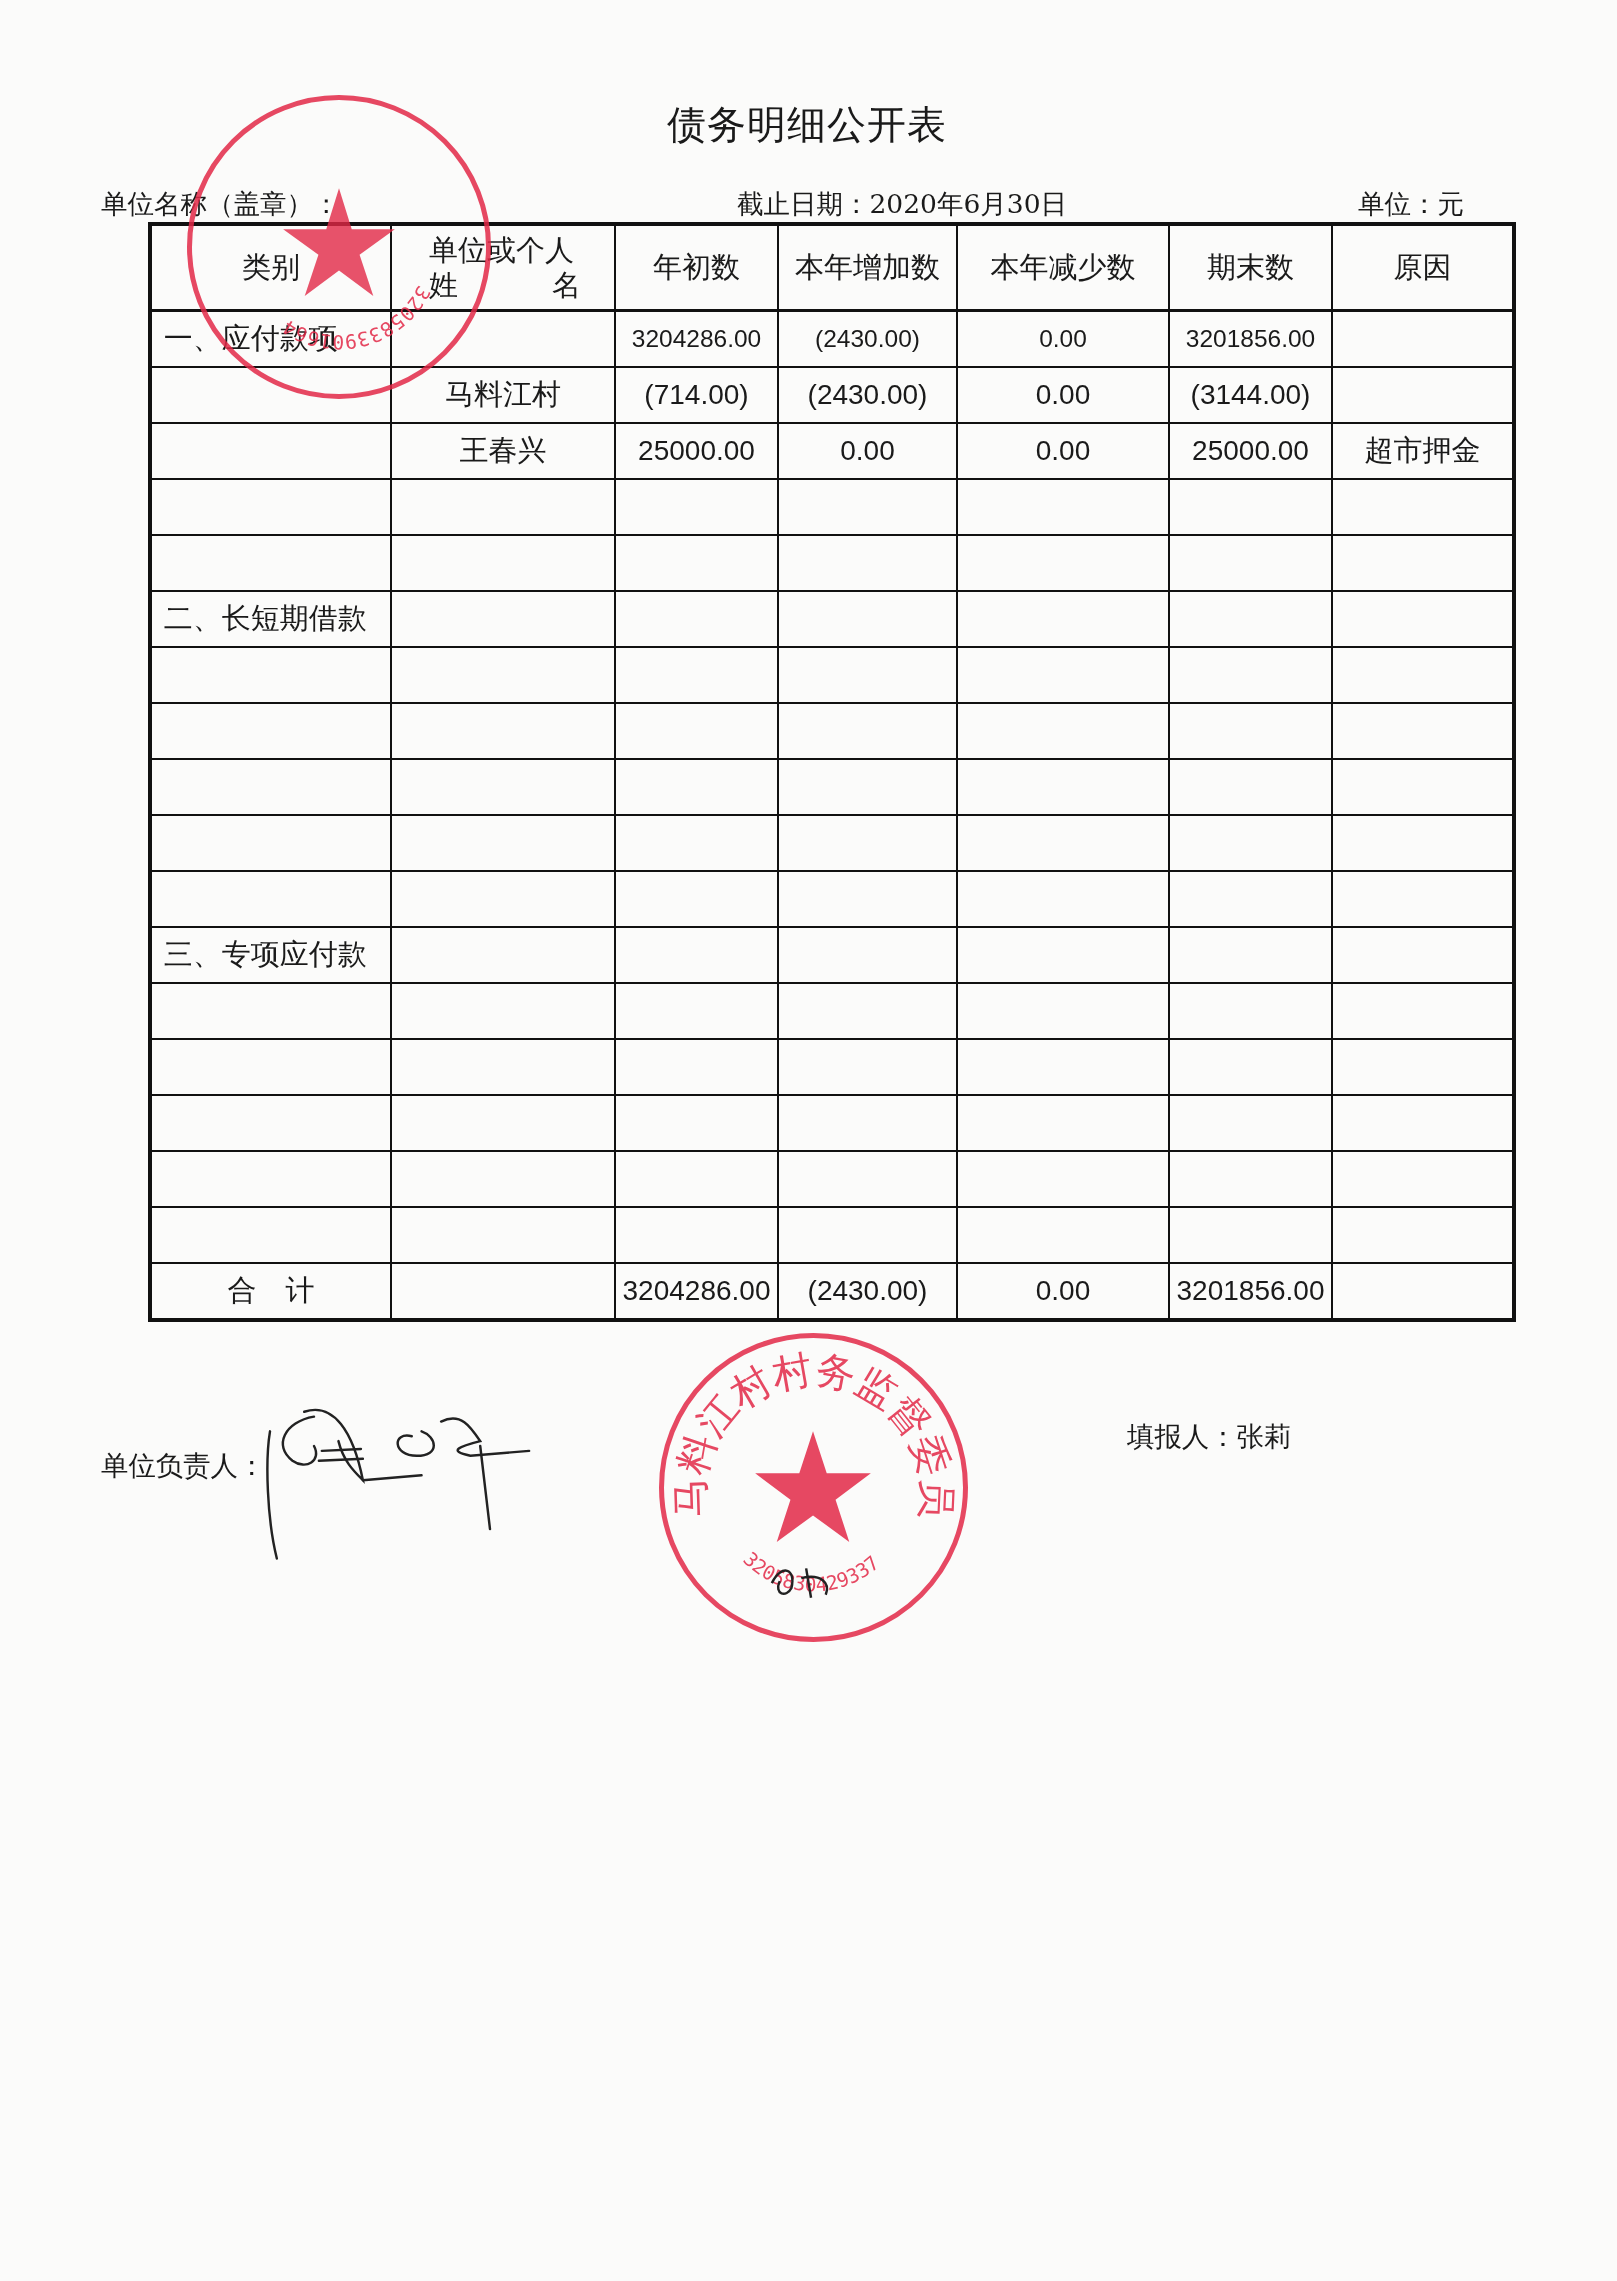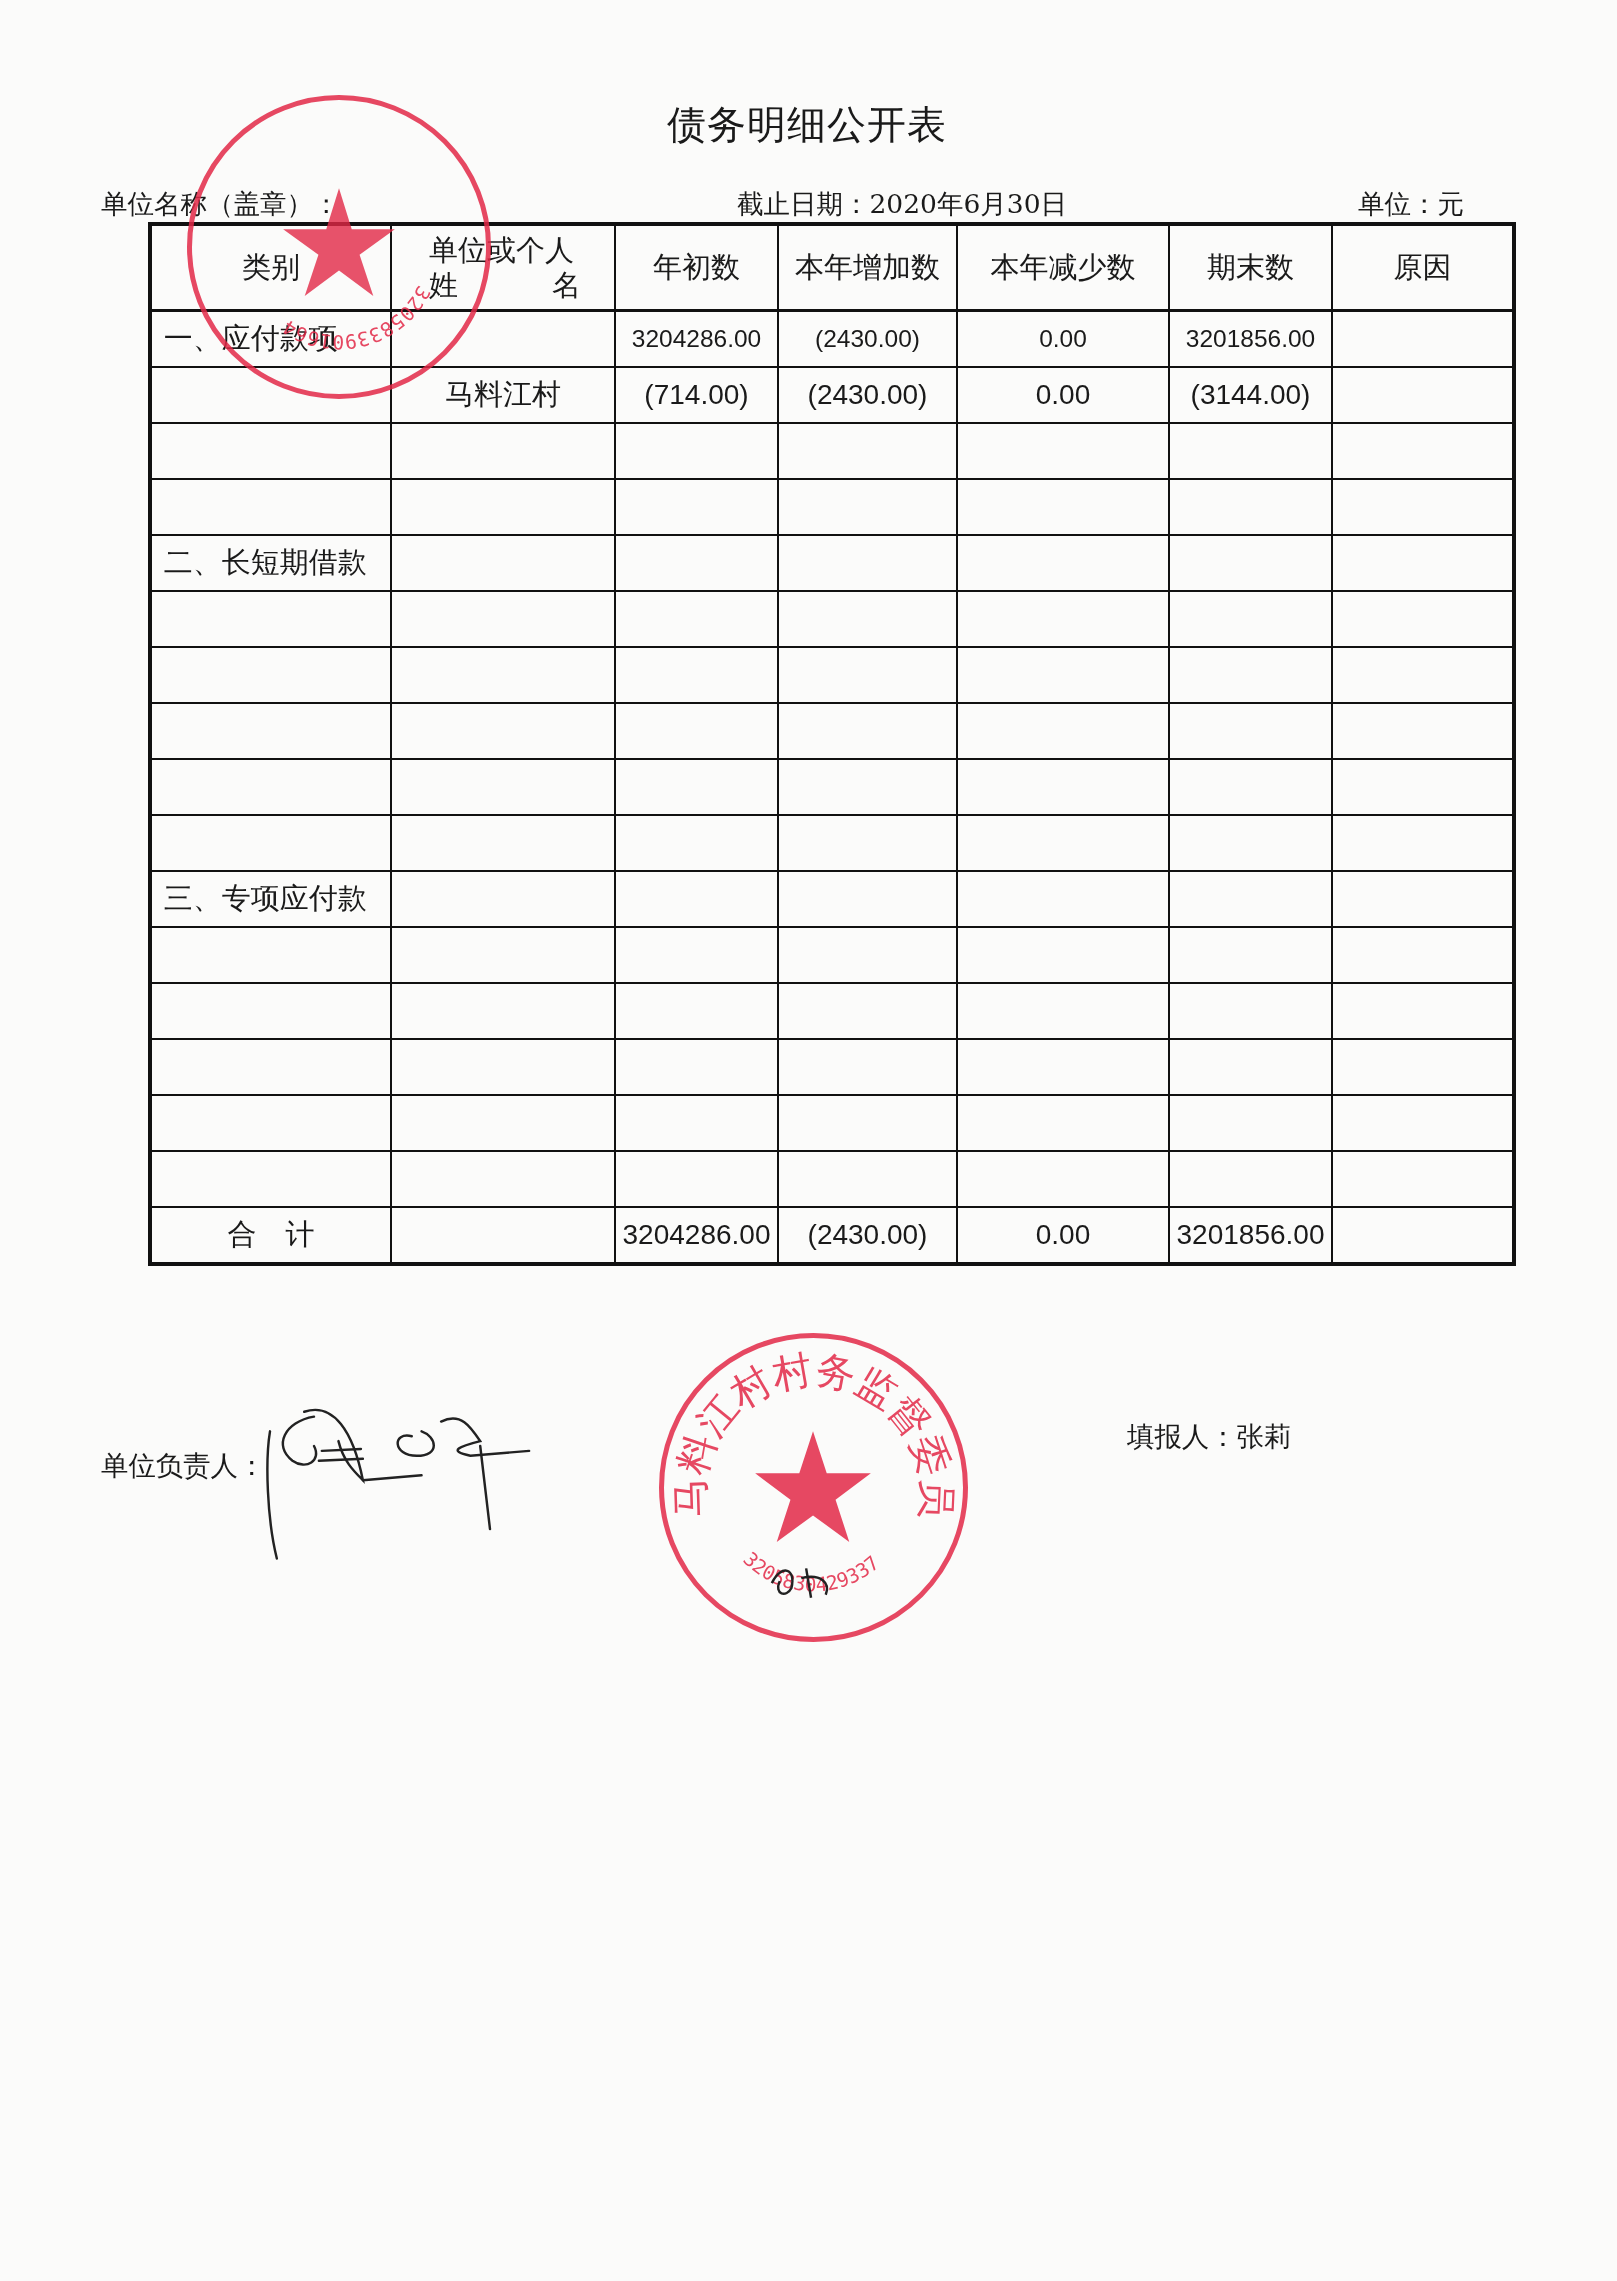--- a/index.html
+++ b/index.html
@@ -73,20 +73,29 @@
         <td class="cat"></td>
         <td class="cjk">马料江村</td>
         <td>(714.00)</td>
         <td>(2430.00)</td>
         <td>0.00</td>
         <td>(3144.00)</td>
         <td class="cjk"></td>
       </tr>
       <tr>
         <td class="cat"></td>
+        <td class="cjk">王春兴</td>
+        <td>25000.00</td>
+        <td>0.00</td>
+        <td>0.00</td>
+        <td>25000.00</td>
+        <td class="cjk">超市押金</td>
+      </tr>
+      <tr>
+        <td class="cat"></td>
         <td class="cjk"></td>
         <td></td>
         <td></td>
         <td></td>
         <td></td>
         <td class="cjk"></td>
       </tr>
       <tr>
         <td class="cat"></td>
         <td class="cjk"></td>

